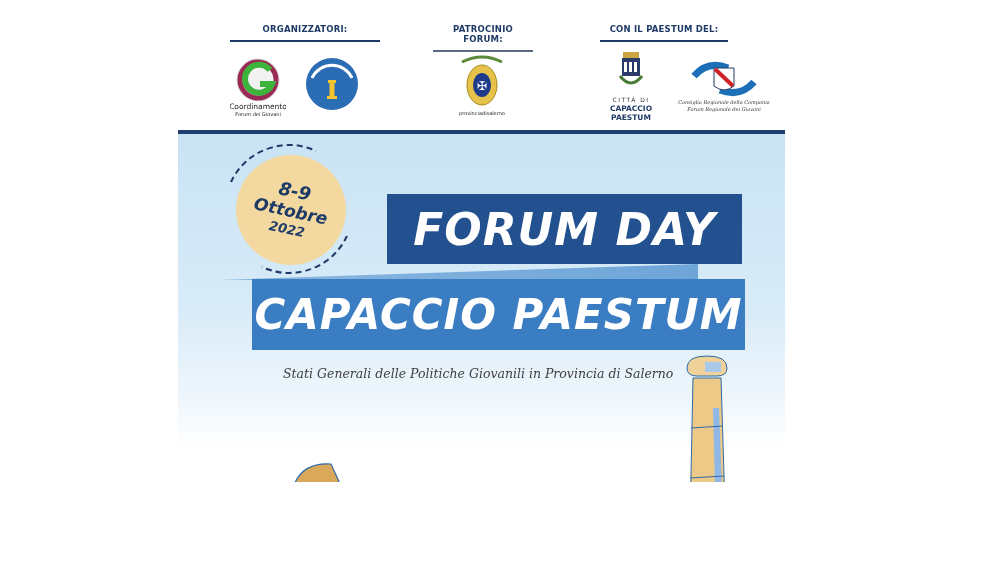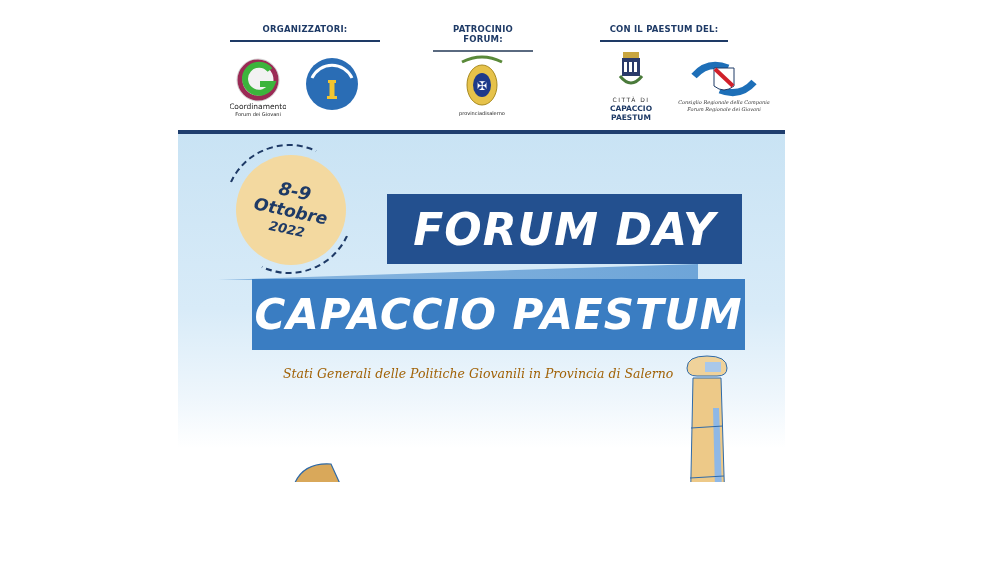--- a/index.html
+++ b/index.html
@@ -18,21 +18,21 @@
     .date-text { position:absolute; left:58px; top:147px; width:110px; height:110px; display:flex; flex-direction:column; align-items:center; justify-content:center; color:#1e3a66; font-family:"DejaVu Sans", sans-serif; font-weight:bold; font-style:italic; transform:rotate(12deg); }
     .date-days { font-size:18px; line-height:20px; }
     .date-month { font-size:17px; line-height:20px; }
     .date-year { font-size:13px; line-height:18px; }
     .banner1 { position:absolute; left:209px; top:186px; width:355px; height:70px; background:#23508f; display:flex; align-items:center; justify-content:center; }
     .banner1 span, .banner2 span { font-family:"DejaVu Sans", sans-serif; font-weight:bold; color:#ffffff; letter-spacing:1px;font-style:italic; }
     .banner1 span { font-size:44px; }
     .ribbon { position:absolute; left:40px; top:256px; width:480px; height:16px; background:linear-gradient(90deg,#8ab7e0,#6ea5d8); clip-path:polygon(0 100%, 100% 0, 100% 100%, 0 100%); }
     .banner2 { position:absolute; left:42px; top:271px; width:493px; height:71px; background:#3a7dc2; display:flex; align-items:center; justify-content:center;margin-left:32px; }
     .banner2 span { font-size:42px; }
-    .subtitle { position:absolute; left:105px; top:358px; width:410px; font-family:"DejaVu Serif", serif; font-style:italic; font-size:12.5px; color:#a16207; white-space:nowrap; }
+    .subtitle { position:absolute; left:105px; top:358px; width:410px; font-family:"DejaVu Serif", serif; font-style:italic; font-size:12.5px; color:#404040; white-space:nowrap; }
     .temple { position:absolute; left:103px; top:450px; width:380px; height:113px; }
     .column { position:absolute; left:505px; top:340px; width:48px; height:223px; }
   </style>
 </head>
 <body>
 
 <div class="poster">
   <div class="header">
 
     <div class="sect" style="left:52px;width:150px;">

